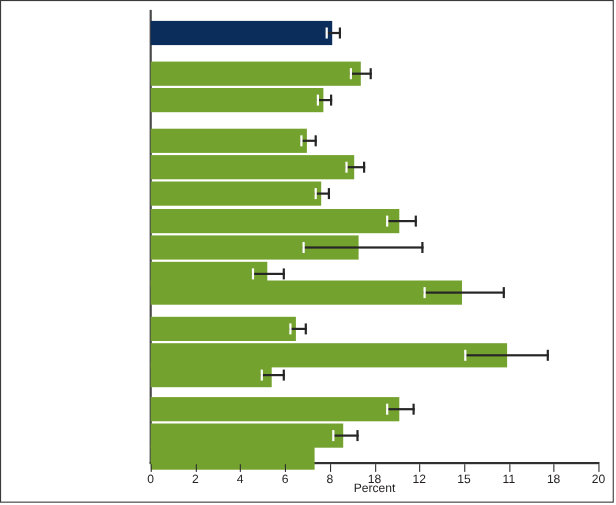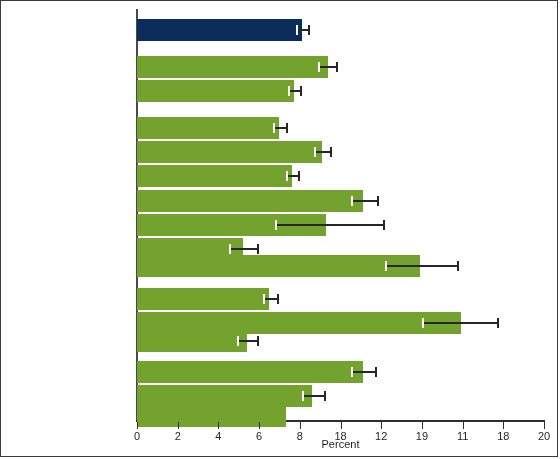--- a/index.html
+++ b/index.html
@@ -221,21 +221,21 @@
       <div class="ticklabel" style="left: 81.4px;">4</div>
       <div class="tick" style="left: 122.1px;"></div>
       <div class="ticklabel" style="left: 122.1px;">6</div>
       <div class="tick" style="left: 162.8px;"></div>
       <div class="ticklabel" style="left: 162.8px;">8</div>
       <div class="tick" style="left: 203.5px;"></div>
       <div class="ticklabel" style="left: 203.5px;">18</div>
       <div class="tick" style="left: 244.2px;"></div>
       <div class="ticklabel" style="left: 244.2px;">12</div>
       <div class="tick" style="left: 284.9px;"></div>
-      <div class="ticklabel" style="left: 284.9px;">19</div>
+      <div class="ticklabel" style="left: 284.9px;">15</div>
       <div class="tick" style="left: 325.6px;"></div>
       <div class="ticklabel" style="left: 325.6px;">11</div>
       <div class="tick" style="left: 366.3px;"></div>
       <div class="ticklabel" style="left: 366.3px;">18</div>
       <div class="tick" style="left: 407px;"></div>
       <div class="ticklabel" style="left: 407px;">20</div>
     </div>
   <div id="xtitle">Percent</div>
 
 </div>

